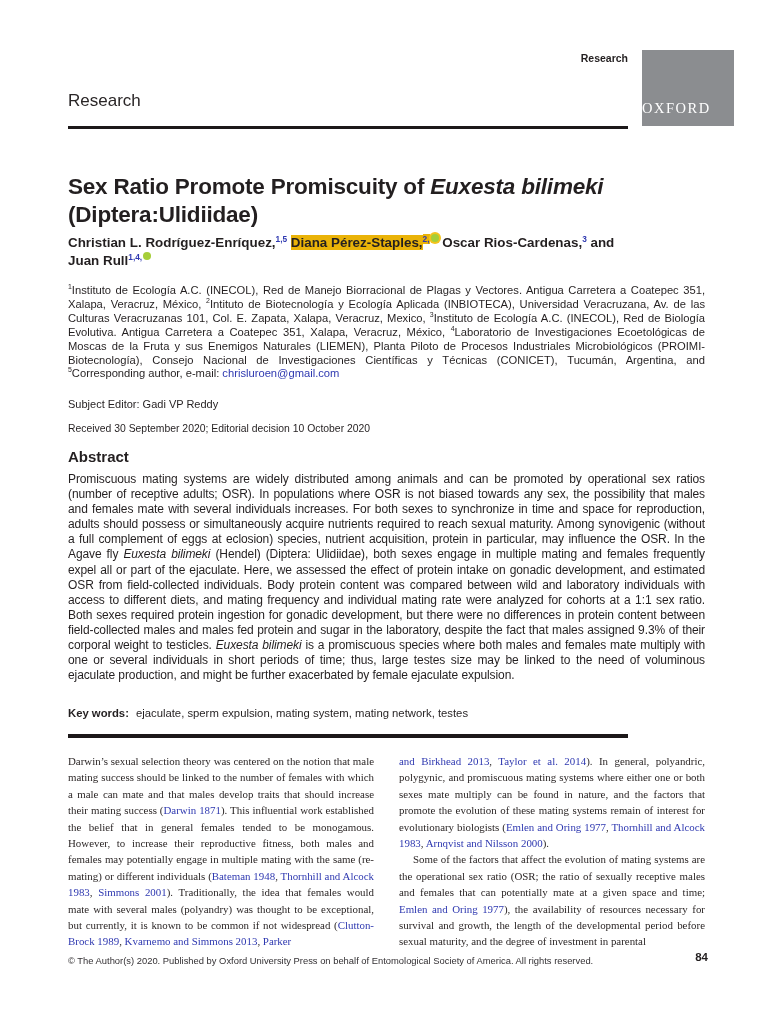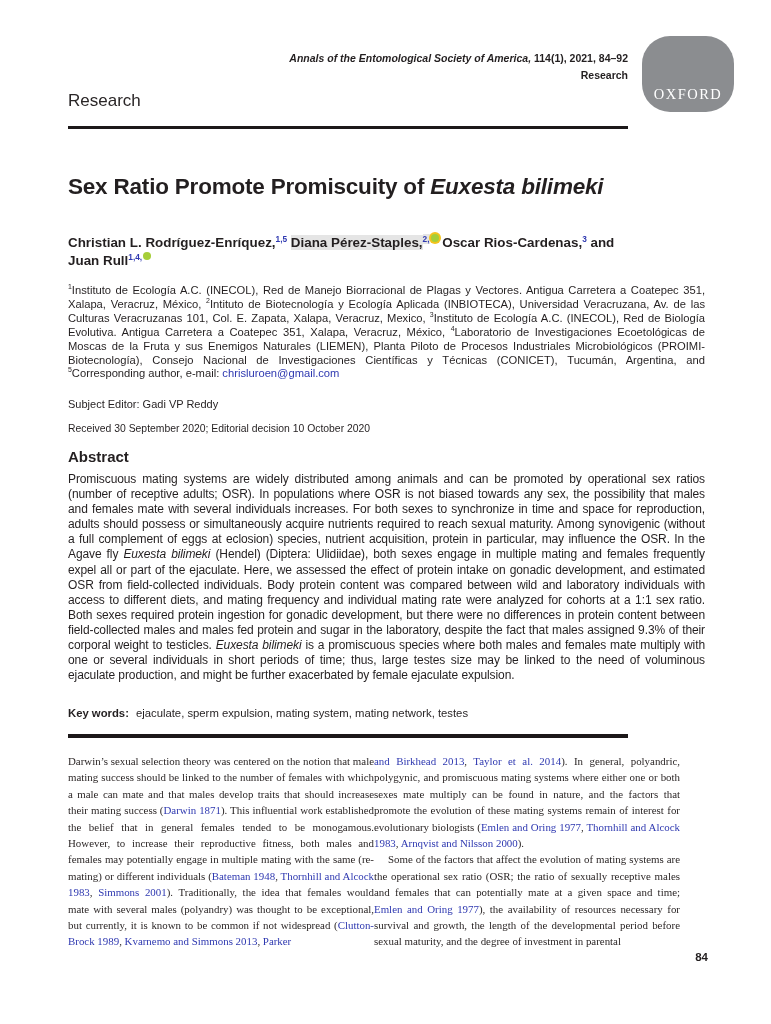--- a/index.html
+++ b/index.html
@@ -1,76 +1,75 @@
 <!DOCTYPE html>
 <html><head>
 <meta charset="utf-8">
 <style>
   html,body{margin:0;padding:0;background:#ffffff;}
   body{width:771px;height:1024px;position:relative;font-family:"Liberation Sans",sans-serif;color:#231f20;overflow:hidden;}
   .abs{position:absolute;}
 
   
   .header-meta{top:50px;left:180px;width:448px;text-align:right;font-weight:bold;font-size:10.5px;line-height:16.5px;color:#231f20;}
-  .oxford-box{top:36px;left:642px;width:92px;height:76px;background:#8b8d90;display:flex;align-items:flex-end;justify-content:center;padding-bottom:9px;box-sizing:border-box;border-radius:28px;}
+  .oxford-box{top:50px;left:642px;width:92px;height:76px;background:#8b8d90;display:flex;align-items:flex-end;justify-content:flex-start;padding-bottom:9px;box-sizing:border-box;}
   .oxford-box span{color:#ffffff;font-family:"Liberation Serif",serif;font-size:14.5px;letter-spacing:1.5px;}
   .section-label{top:91px;left:68px;font-size:17px;color:#2a2627;}
   .rule{left:68px;width:560px;height:3px;background:#1c1819;}
   .rule-1{top:126px;}
   .rule-2{top:734px;height:3.5px;}
 
   
   .article-title{top:144px;left:68px;width:580px;font-size:22.5px;font-weight:bold;line-height:28.5px;letter-spacing:-0.2px;}
   .author-list{top:234px;left:68px;width:620px;font-size:13.4px;font-weight:bold;line-height:18px;}
   .affiliations{top:284px;left:68px;width:637px;font-size:11.2px;line-height:13.9px;text-align:justify;}
   .subject-editor{top:398px;left:68px;font-size:11px;text-align:center;}
   .received-dates{top:423px;left:68px;font-size:10.4px;}
 
   
   .abstract-heading{top:448px;left:68px;font-size:15px;font-weight:bold;}
   .abstract-text{top:472px;left:68px;width:637px;font-size:12px;line-height:15.1px;text-align:justify;letter-spacing:-0.1px;}
   .keywords{top:707px;left:68px;width:637px;font-size:11.3px;}
   .keywords .kw-label{font-weight:bold;margin-right:7px;}
 
   
-  .body-columns{top:753px;left:68px;width:637px;display:flex;font-family:"Liberation Serif",serif;font-size:10.9px;line-height:16.4px;color:#2b2626;}
+  .body-columns{top:753px;left:68px;width:637px;display:flex;gap:25px;font-family:"Liberation Serif",serif;font-size:10.9px;line-height:16.4px;color:#2b2626;}
   .col{width:306px;text-align:justify;}
   .para-indent{text-indent:14px;margin-top:0;}
   .col p{margin:0;}
 
   
   .footer{top:953px;left:68px;width:600px;font-size:9.4px;line-height:15.5px;color:#333033;}
   .page-number{top:951px;left:688px;width:20px;text-align:right;font-weight:bold;font-size:11.5px;}
 
   
   .seg-i{font-style:italic;}
   .seg-l{color:#2e38b0;}
   .seg-sup{vertical-align:super;font-size:62%;line-height:0;}
-  .seg-hl{background:#e5e5e5;}
+  .seg-hl{background:#eab308;}
   .icon-orcid{display:inline-block;width:8px;height:8px;border-radius:50%;background:#a6ce39;margin-left:1px;vertical-align:super;}
   .icon-orcid.seg-hl{background:#a6ce39;box-shadow:0 0 0 2px #f3c31d;}
 </style>
 </head>
 <body>
 
 <div class="page">
 
   <div class="abs header-meta">
-    <div><span class="seg-i">Annals of the Entomological Society of America,</span><span class=""> 114(1), 2021, 84–92</span></div>
     <div>Research</div>
   </div>
 
   <div class="abs oxford-box">
     <span>OXFORD</span>
   </div>
 
   <div class="abs section-label">Research</div>
   <div class="abs rule rule-1"></div>
 
-  <h1 class="abs article-title" style="margin:0;"><br><span class="">Sex Ratio Promote Promiscuity of </span><span class="seg-i">Euxesta bilimeki</span><br></h1>
+  <h1 class="abs article-title" style="margin:0;"><br><span class="">Sex Ratio Promote Promiscuity of </span><span class="seg-i">Euxesta bilimeki</span><br><span class="">(Diptera:Ulidiidae)</span></h1>
 
   <div class="abs author-list"><span class="">Christian L. Rodríguez-Enríquez,</span><span class="seg-sup seg-l">1,5</span><span class=""> </span><span class="seg-hl">Diana Pérez-Staples,</span><span class="seg-hl seg-sup seg-l">2,</span><span class="seg-hl icon-orcid"></span><span class=""> Oscar Rios-Cardenas,</span><span class="seg-sup seg-l">3</span><span class=""> and</span><br><span class="">Juan Rull</span><span class="seg-sup seg-l">1,4,</span><span class=" icon-orcid"></span></div>
 
   <div class="abs affiliations"><span class="seg-sup">1</span><span class="">Instituto de Ecología A.C. (INECOL), Red de Manejo Biorracional de Plagas y Vectores. Antigua Carretera a Coatepec 351, Xalapa, Veracruz, México, </span><span class="seg-sup">2</span><span class="">Intituto de Biotecnología y Ecología Aplicada (INBIOTECA), Universidad Veracruzana, Av. de las Culturas Veracruzanas 101, Col. E. Zapata, Xalapa, Veracruz, Mexico, </span><span class="seg-sup">3</span><span class="">Instituto de Ecología A.C. (INECOL), Red de Biología Evolutiva. Antigua Carretera a Coatepec 351, Xalapa, Veracruz, México, </span><span class="seg-sup">4</span><span class="">Laboratorio de Investigaciones Ecoetológicas de Moscas de la Fruta y sus Enemigos Naturales (LIEMEN), Planta Piloto de Procesos Industriales Microbiológicos (PROIMI-Biotecnología), Consejo Nacional de Investigaciones Científicas y Técnicas (CONICET), Tucumán, Argentina, and </span><span class="seg-sup">5</span><span class="">Corresponding author, e-mail: </span><span class="seg-l">chrisluroen@gmail.com</span></div>
 
   <div class="abs subject-editor">Subject Editor: Gadi VP Reddy</div>
   <div class="abs received-dates">Received 30 September 2020; Editorial decision 10 October 2020</div>
 
   <div class="abs abstract-heading">Abstract</div>
   <div class="abs abstract-text"><span class="">Promiscuous mating systems are widely distributed among animals and can be promoted by operational sex ratios (number of receptive adults; OSR). In populations where OSR is not biased towards any sex, the possibility that males and females mate with several individuals increases. For both sexes to synchronize in time and space for reproduction, adults should possess or simultaneously acquire nutrients required to reach sexual maturity. Among synovigenic (without a full complement of eggs at eclosion) species, nutrient acquisition, protein in particular, may influence the OSR. In the Agave fly </span><span class="seg-i">Euxesta bilimeki</span><span class=""> (Hendel) (Diptera: Ulidiidae), both sexes engage in multiple mating and females frequently expel all or part of the ejaculate. Here, we assessed the effect of protein intake on gonadic development, and estimated OSR from field-collected individuals. Body protein content was compared between wild and laboratory individuals with access to different diets, and mating frequency and individual mating rate were analyzed for cohorts at a 1:1 sex ratio. Both sexes required protein ingestion for gonadic development, but there were no differences in protein content between field-collected males and males fed protein and sugar in the laboratory, despite the fact that males assigned 9.3% of their corporal weight to testicles. </span><span class="seg-i">Euxesta bilimeki</span><span class=""> is a promiscuous species where both males and females mate multiply with one or several individuals in short periods of time; thus, large testes size may be linked to the need of voluminous ejaculate production, and might be further exacerbated by female ejaculate expulsion.</span></div>
@@ -85,16 +84,17 @@
     <div class="col">
       <p><span class="">Darwin’s sexual selection theory was centered on the notion that male mating success should be linked to the number of females with which a male can mate and that males develop traits that should increase their mating success (</span><span class="seg-l">Darwin 1871</span><span class="">). This influential work established the belief that in general females tended to be monogamous. However, to increase their reproductive fitness, both males and females may potentially engage in multiple mating with the same (re-mating) or different individuals (</span><span class="seg-l">Bateman 1948</span><span class="">, </span><span class="seg-l">Thornhill and Alcock 1983</span><span class="">, </span><span class="seg-l">Simmons 2001</span><span class="">). Traditionally, the idea that females would mate with several males (polyandry) was thought to be exceptional, but currently, it is known to be common if not widespread (</span><span class="seg-l">Clutton-Brock 1989</span><span class="">, </span><span class="seg-l">Kvarnemo and Simmons 2013</span><span class="">, </span><span class="seg-l">Parker</span></p>
     </div>
     <div class="col">
       <p><span class="seg-l">and Birkhead 2013</span><span class="">, </span><span class="seg-l">Taylor et al. 2014</span><span class="">). In general, polyandric, polygynic, and promiscuous mating systems where either one or both sexes mate multiply can be found in nature, and the factors that promote the evolution of these mating systems remain of interest for evolutionary biologists (</span><span class="seg-l">Emlen and Oring 1977</span><span class="">, </span><span class="seg-l">Thornhill and Alcock 1983</span><span class="">, </span><span class="seg-l">Arnqvist and Nilsson 2000</span><span class="">).</span></p>
       <p class="para-indent"><span class="">Some of the factors that affect the evolution of mating systems are the operational sex ratio (OSR; the ratio of sexually receptive males and females that can potentially mate at a given space and time; </span><span class="seg-l">Emlen and Oring 1977</span><span class="">), the availability of resources necessary for survival and growth, the length of the developmental period before sexual maturity, and the degree of investment in parental</span></p>
     </div>
   </div>
 
   <div class="abs footer">
+    <div>© The Author(s) 2020. Published by Oxford University Press on behalf of Entomological Society of America. All rights reserved.</div>
   </div>
   <div class="abs page-number">84</div>
 
 </div>
 
 </body></html>

